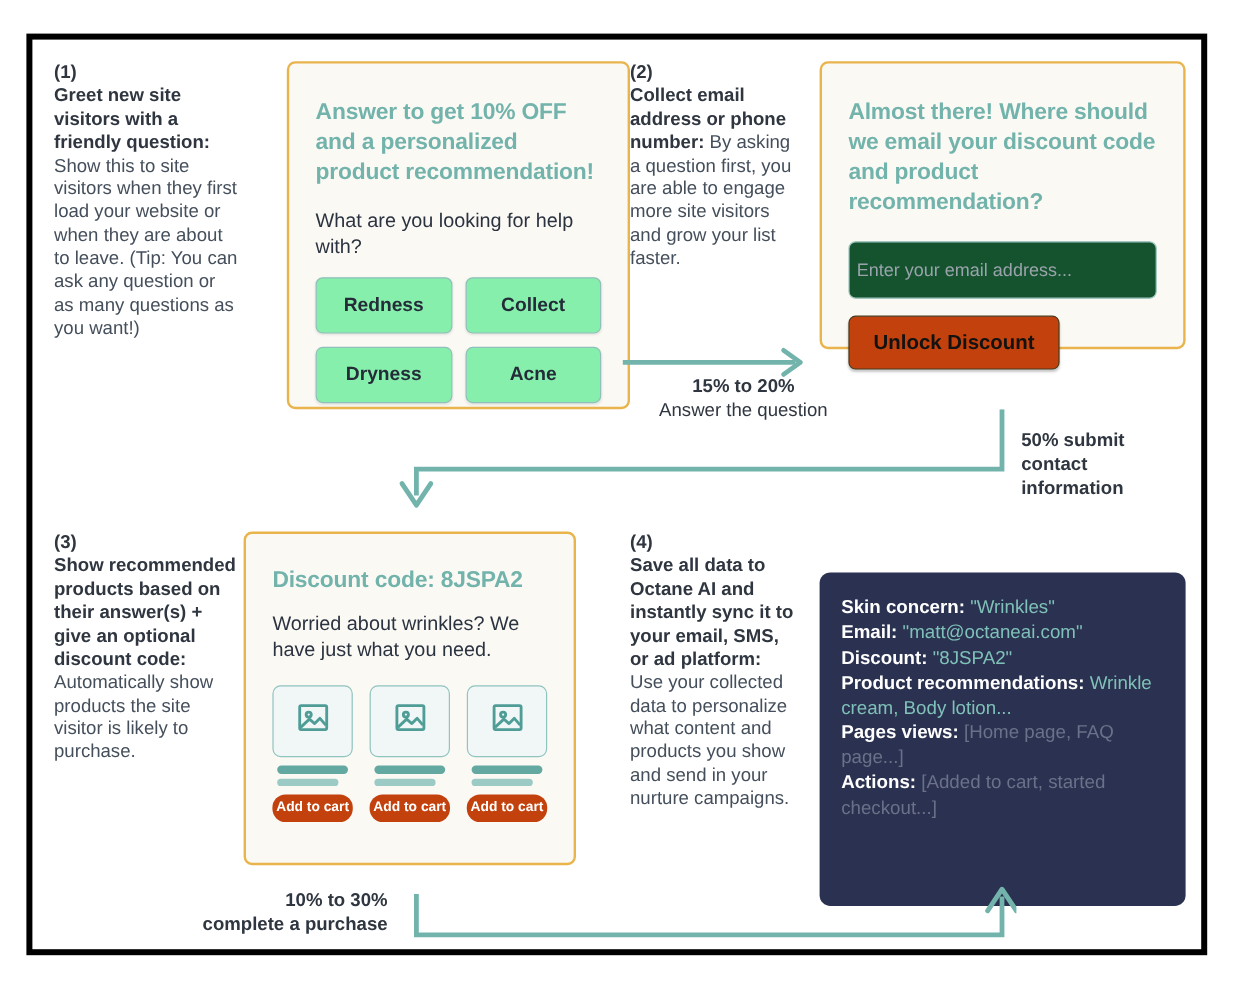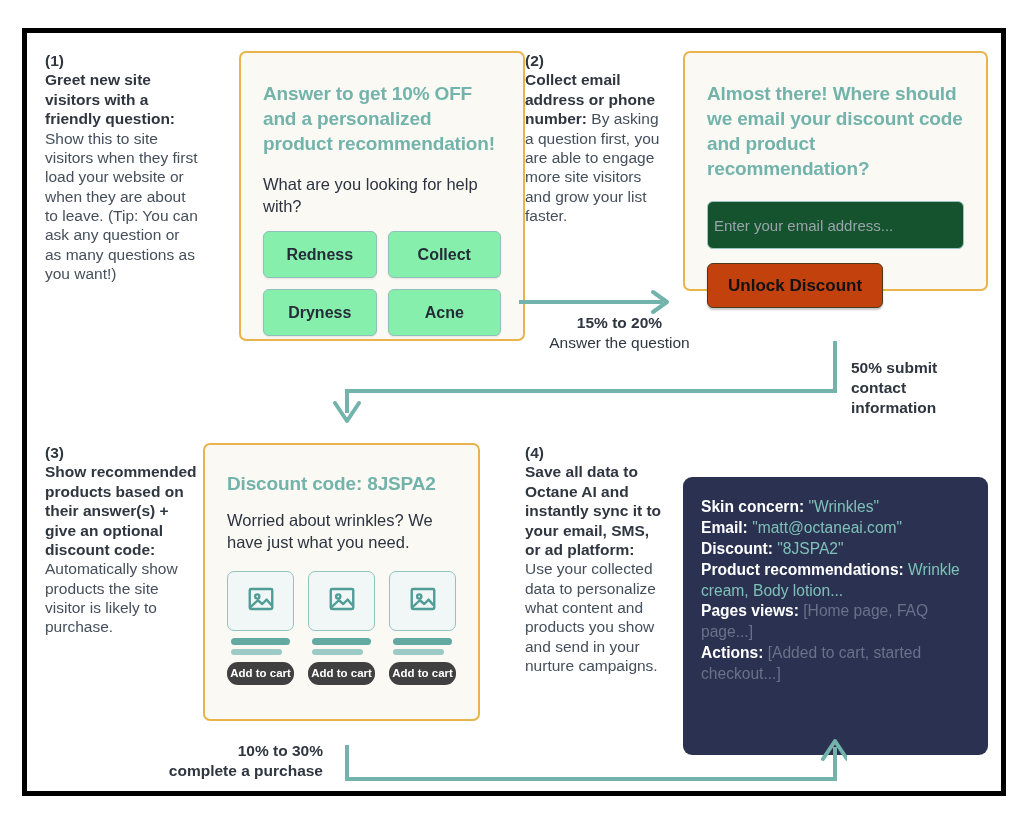--- a/index.html
+++ b/index.html
@@ -90,21 +90,21 @@
     background: #f0f7f6;
     border: 1.5px solid #8fc4bf;
     border-radius: 7px;
     display: flex; align-items: center; justify-content: center;
   }
   .bar1 { height: 7px; background: #63a9a2; border-radius: 4px; margin: 7px 4px 0 4px; }
   .bar2 { height: 6px; background: #9ccac5; border-radius: 4px; margin: 4px 12px 0 4px; }
   .cart-btn {
     margin-top: 7px;
     height: 23px;
-    background: #404040;
+    background: #c2410c;
     border-radius: 11px;
     display: flex; align-items: center; justify-content: center;
     color: #ffffff; font-size: 11.5px; font-weight: bold; text-align: center;
   }
 
   
   #data-panel {
     position: absolute;
     left: 656px; top: 444px;
     width: 305px; height: 278px;

